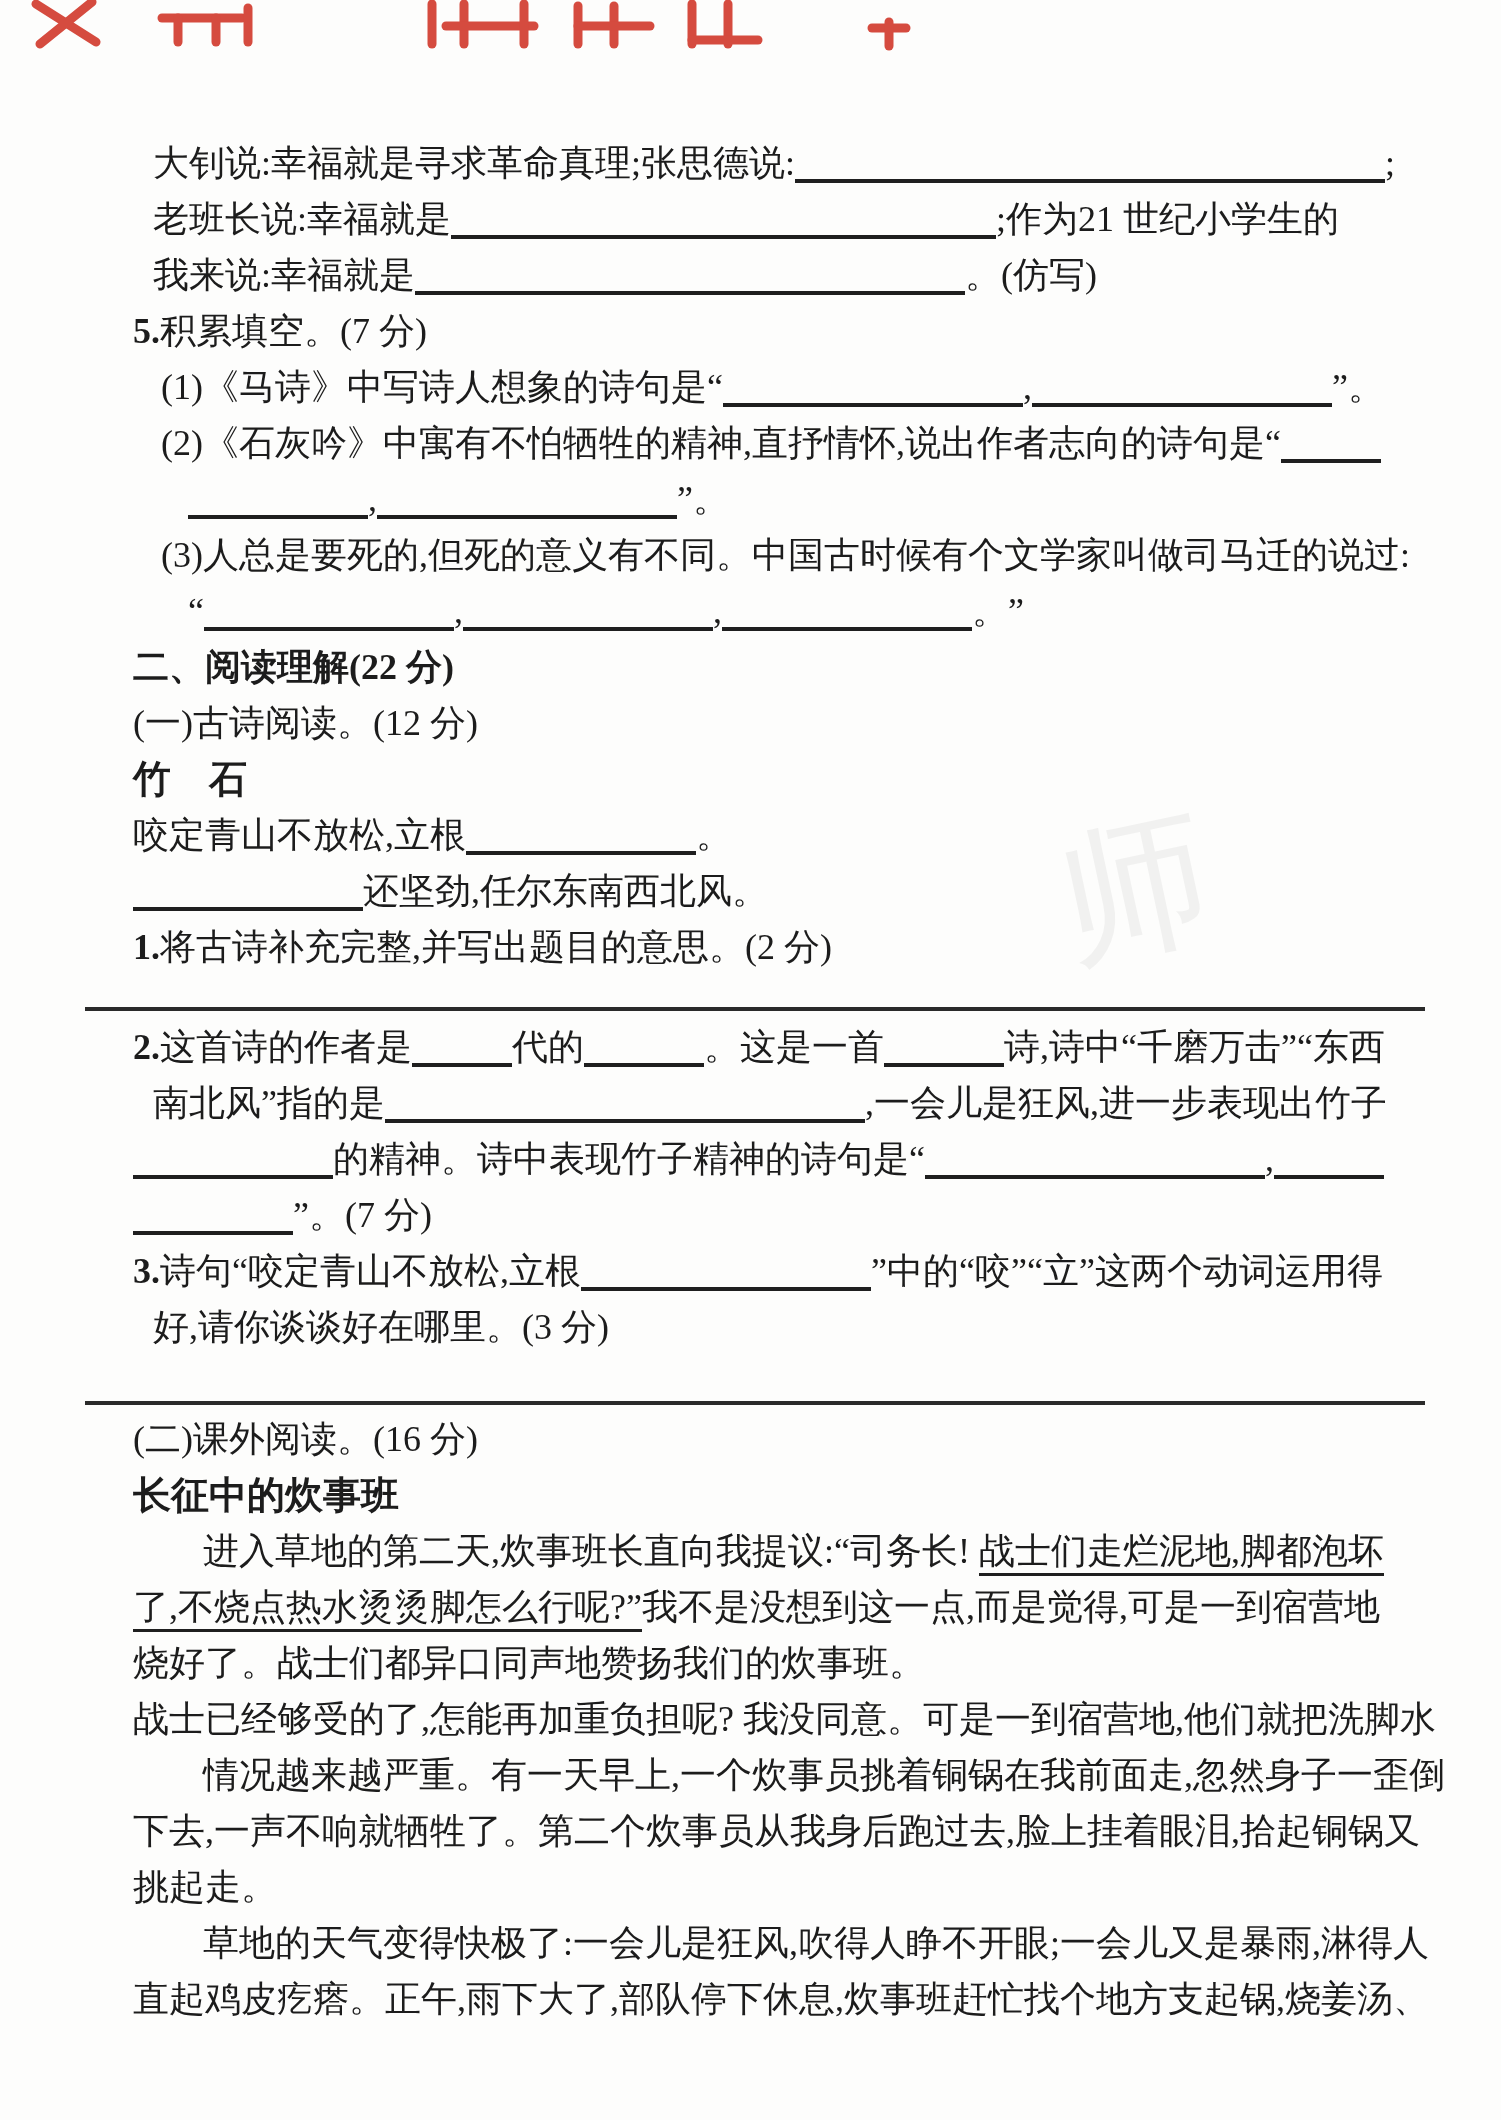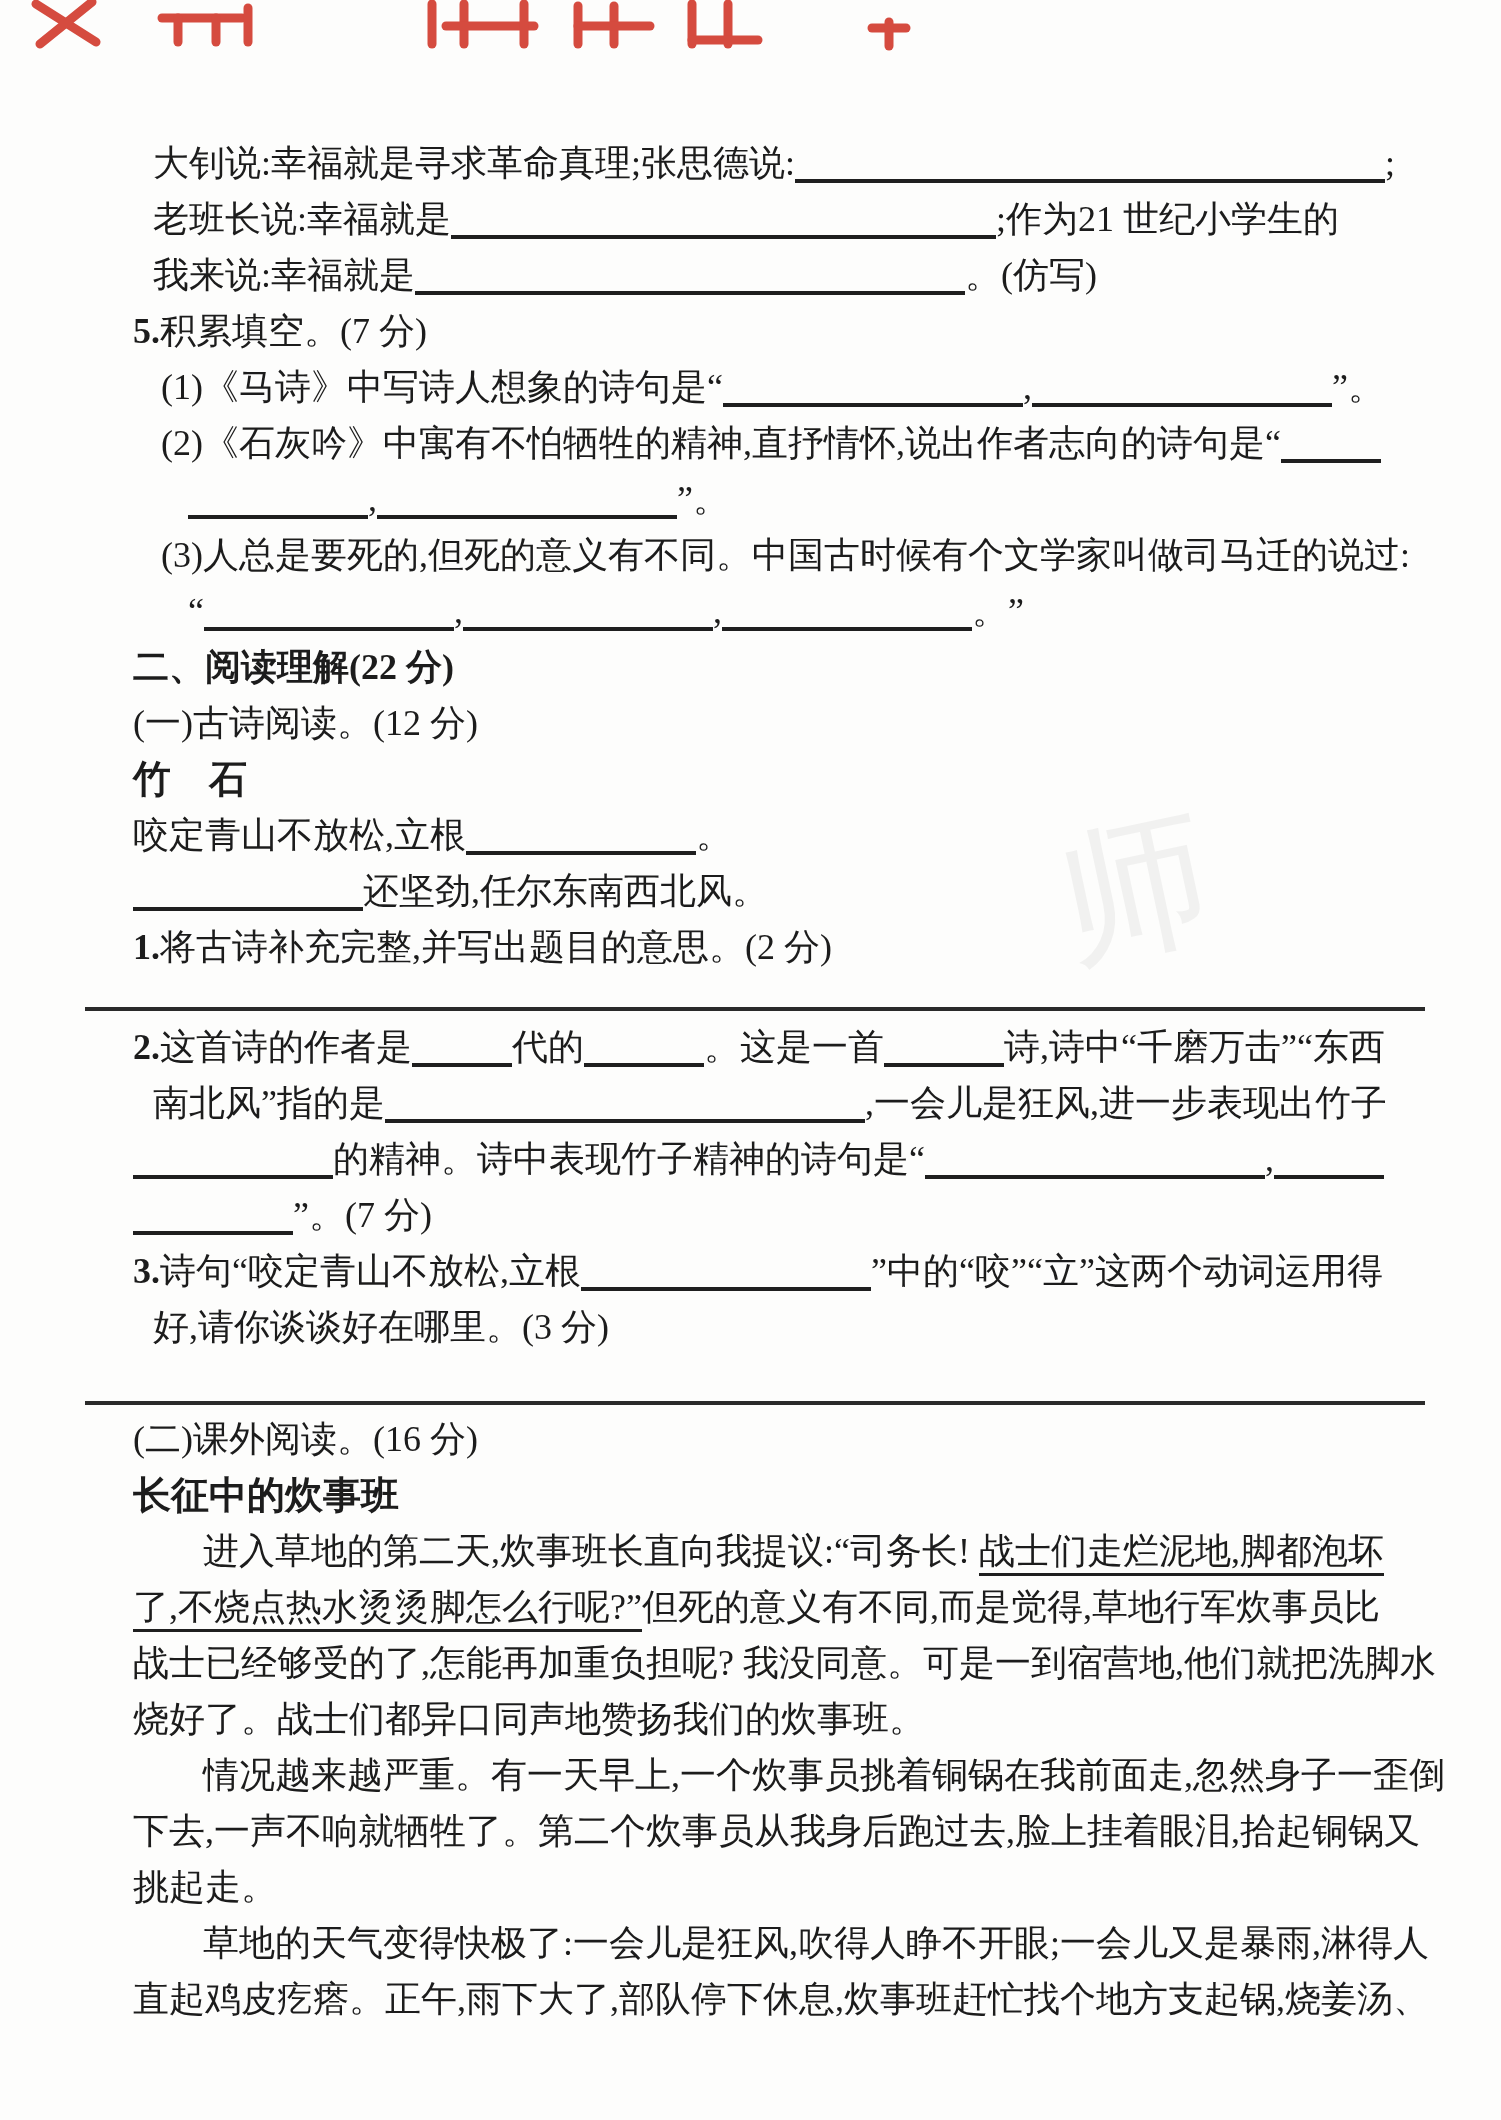--- a/index.html
+++ b/index.html
@@ -133,27 +133,27 @@
     <div class="line">
       <span class="seg">(二)课外阅读。(16 分)</span>
     </div>
     <div class="line center title">
       <span class="seg">长征中的炊事班</span>
     </div>
     <div class="line pl70">
       <span class="seg">进入草地的第二天,炊事班长直向我提议:“司务长! </span><span class="seg ul">战士们走烂泥地,脚都泡坏</span>
     </div>
     <div class="line">
-      <span class="seg ul">了,不烧点热水烫烫脚怎么行呢?”</span><span class="seg">但死的意义有不同,而是觉得,草地行军炊事员比</span>
+      <span class="seg ul">了,不烧点热水烫烫脚怎么行呢?”</span><span class="seg">我不是没想到这一点,而是觉得,可是一到宿营地</span>
+    </div>
+    <div class="line">
+      <span class="seg">烧好了。战士们都异口同声地赞扬我们的炊事班。</span>
     </div>
     <div class="line">
       <span class="seg">战士已经够受的了,怎能再加重负担呢? 我没同意。可是一到宿营地,他们就把洗脚水</span>
-    </div>
-    <div class="line">
-      <span class="seg">烧好了。战士们都异口同声地赞扬我们的炊事班。</span>
     </div>
     <div class="line pl70">
       <span class="seg">情况越来越严重。有一天早上,一个炊事员挑着铜锅在我前面走,忽然身子一歪倒</span>
     </div>
     <div class="line">
       <span class="seg">下去,一声不响就牺牲了。第二个炊事员从我身后跑过去,脸上挂着眼泪,拾起铜锅又</span>
     </div>
     <div class="line">
       <span class="seg">挑起走。</span>
     </div>

